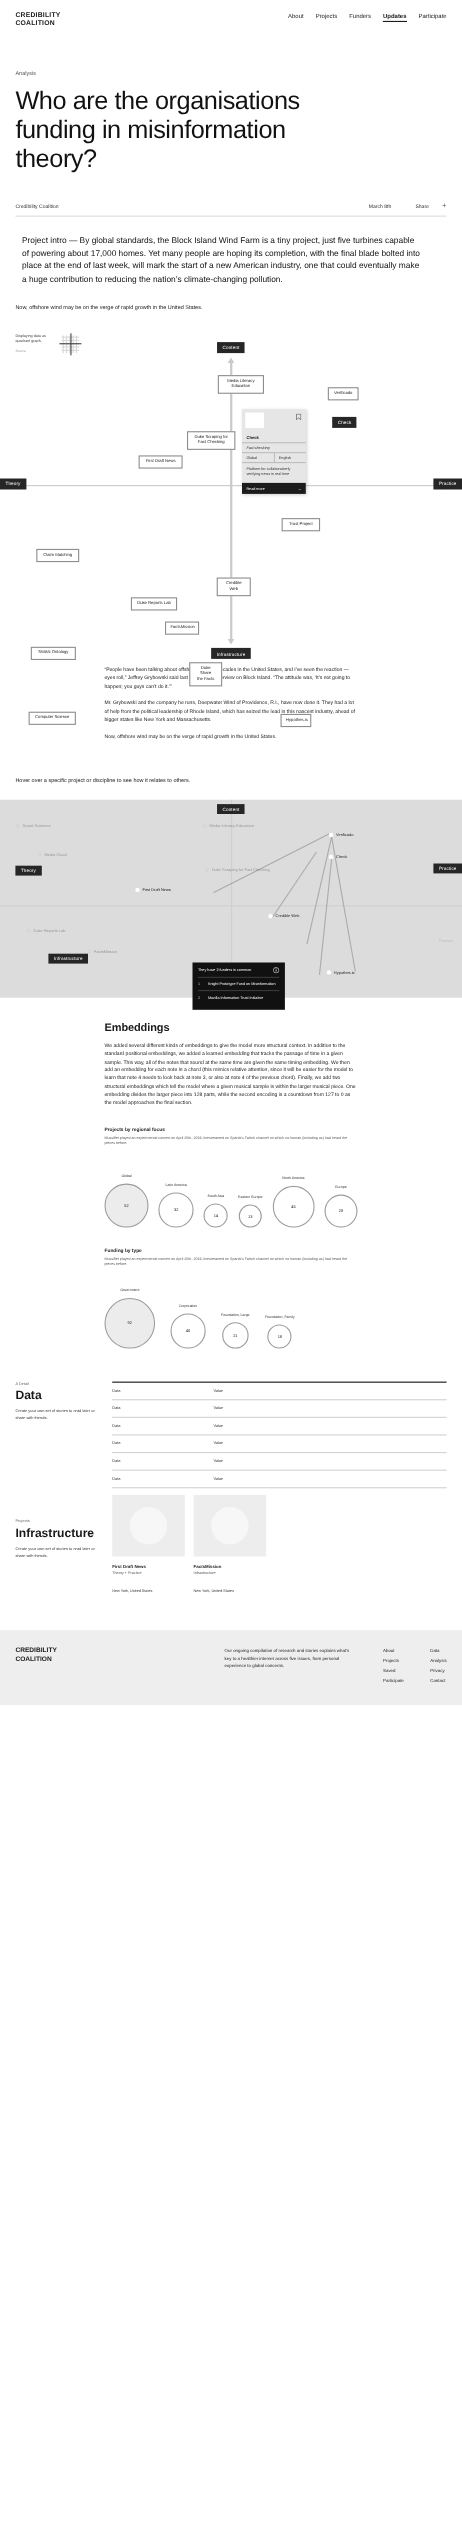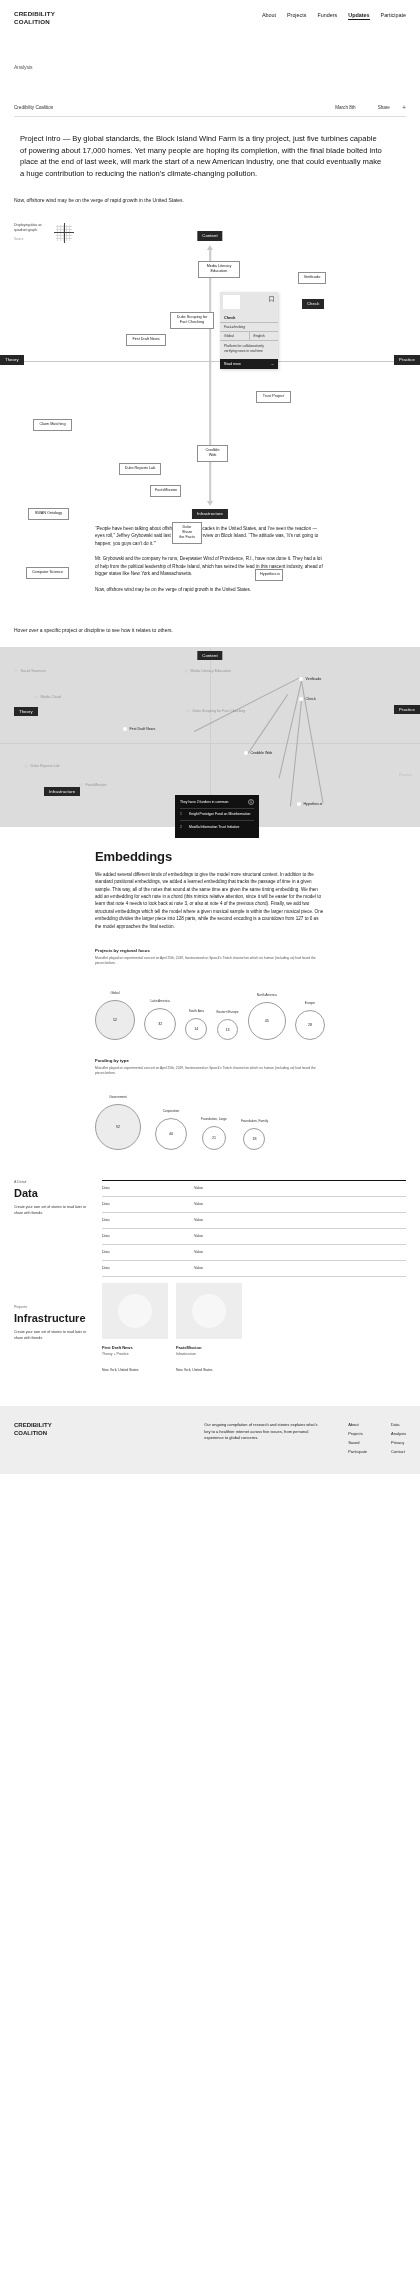--- a/index.html
+++ b/index.html
@@ -107,21 +107,21 @@
   .n2.dim { opacity:.38; }
   .n2.dim .dot { background:#cfcfcf; }
   .edge { position:absolute; height:.6px; background:#9a9a9a; transform-origin: 0 0; opacity:.75;}
   .tip { position:absolute; width:84px; background:#111; color:#fff; font-size:3.4px; padding:4px 5px 5px 5px;}
   .tip-h { display:flex; justify-content:space-between; align-items:center; padding-bottom:3px;}
   .tip-row { display:flex; gap:4px; padding:3.5px 0; border-top:.5px solid #3a3a3a; line-height:1.4;}
   .tip-row .num { width:5px; color:#bbb; flex:none;}
 
   
   .section { padding: 22px 95px 0 95px; }
-  h2.sec { font-size: 13px; font-weight: 700; margin-bottom: 7px; letter-spacing:-.1px;}
+  h2.sec { font-size: 10px; font-weight: 700; margin-bottom: 7px; letter-spacing:-.1px;}
   .section p { font-size: 4.6px; line-height: 1.62; }
 
   .chartblock { padding: 18px 95px 0 95px; }
   .chart-title { font-size: 4.4px; font-weight: 700; margin-bottom: 3px;}
   .chart-sub { font-size: 3.3px; line-height: 1.5; color:#555; margin-bottom: 10px;}
   .bubbles { display:flex; align-items:flex-end; justify-content:space-between; height: 64px;}
   .bcol { display:flex; flex-direction:column; align-items:center; }
   .bcol .lab { font-size:3.2px; color:#333; margin-bottom:4px; height:5px;}
   .circ { border-radius:50%; border:.6px solid #9c9c9c; display:flex; align-items:center; justify-content:center; font-size:3.6px; color:#222;}
   .circ.fill { background:#ececec; }
@@ -172,20 +172,21 @@
     <a>About</a>
     <a>Projects</a>
     <a>Funders</a>
     <a class="active">Updates</a>
     <a>Participate</a>
   </nav>
 </div>
 
 <div class="hero">
   <div class="kicker">Analysis</div>
+  <h1 class="title">Who are the organisations funding in misinformation theory?</h1>
 </div>
 
 <div class="byline">
   <span>Credibility Coalition</span>
   <span class="right">
     <span>March 8th</span>
     <span class="share">
       <span>Share</span>
       <span class="plus">+</span>
     </span>

